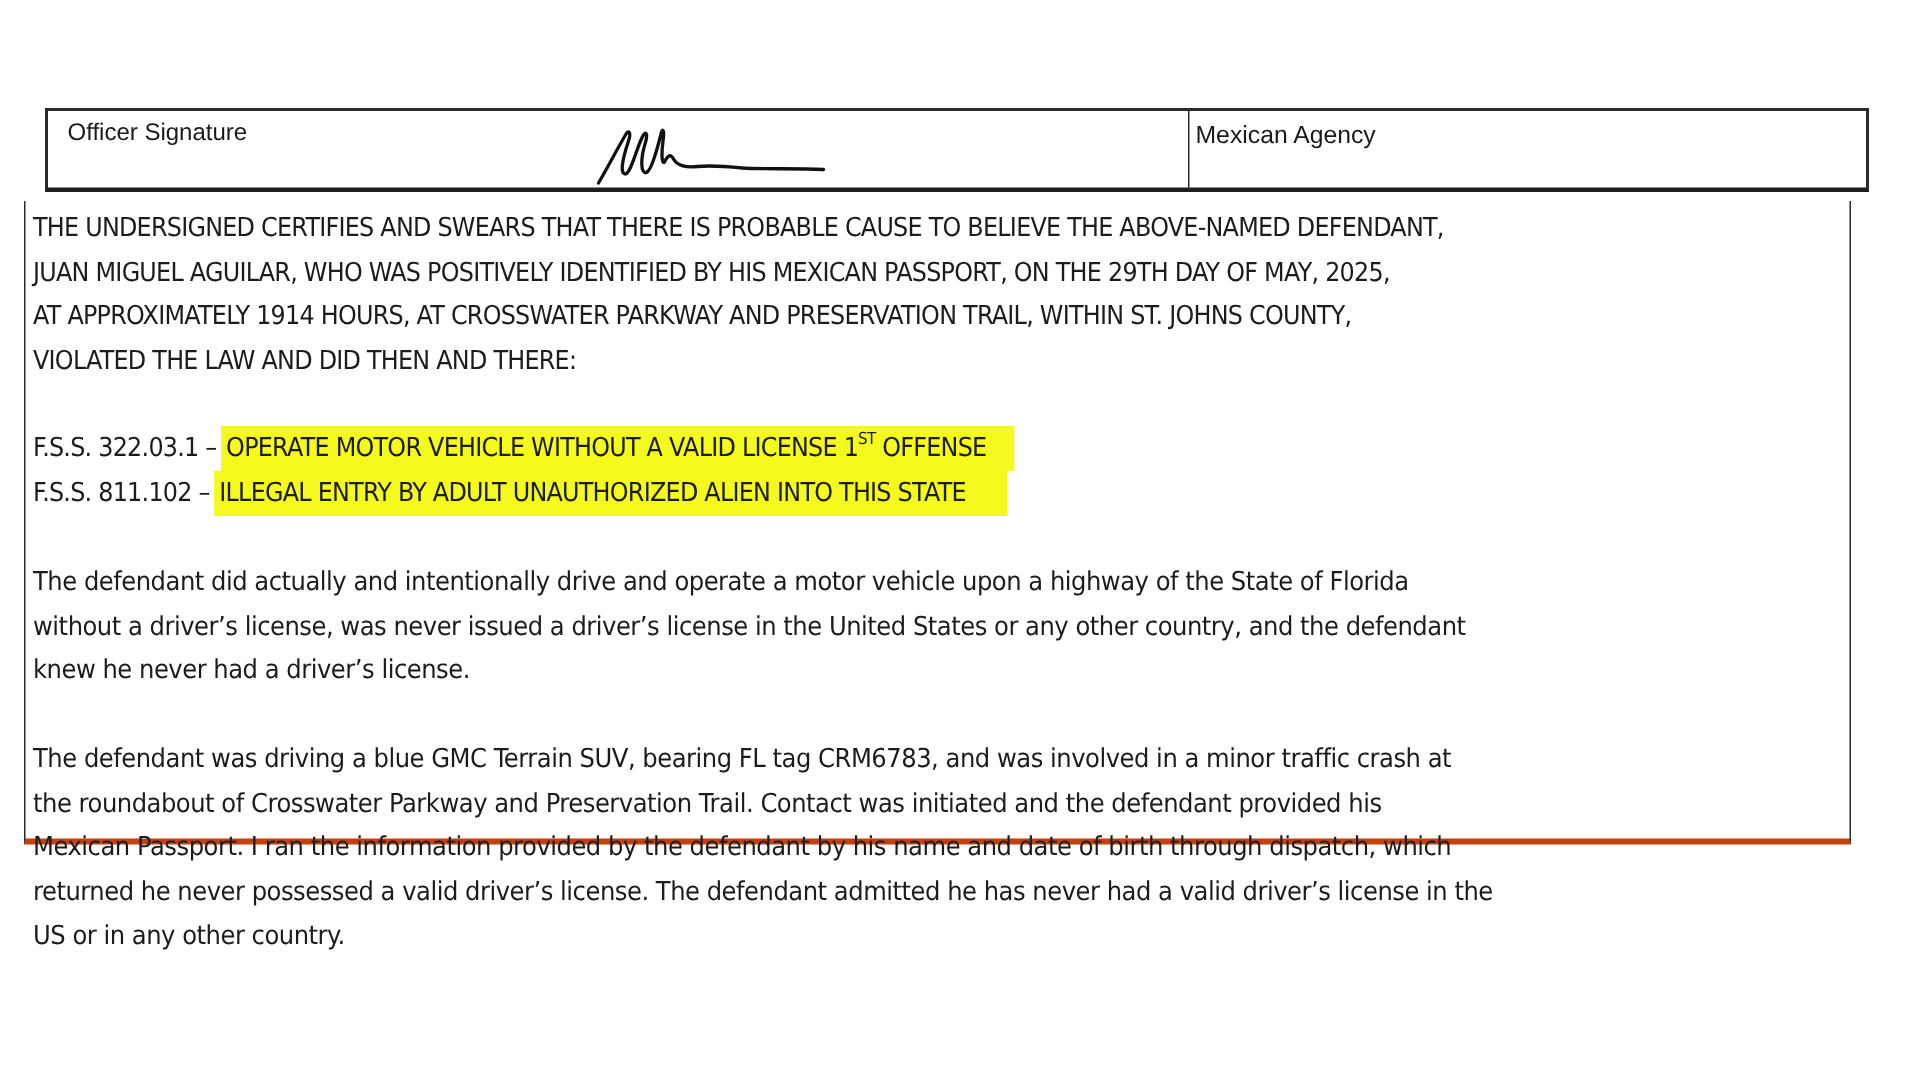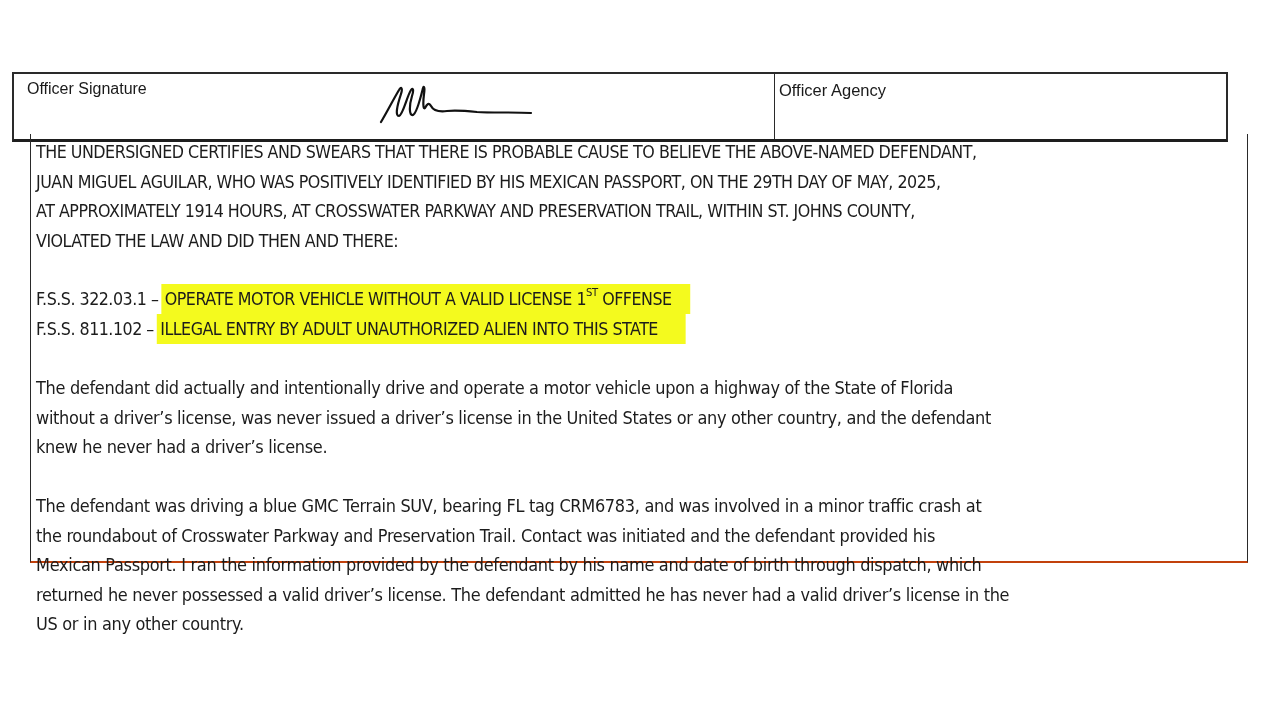--- a/index.html
+++ b/index.html
@@ -8,22 +8,22 @@
       background: #ffffff;
       position: relative;
       overflow: hidden;
       color: #1a1a1a;
     }
     .page { position: absolute; left: 0; top: 0; width: 1280px; height: 720px; }
 
     
     .hdr {
       position: absolute;
-      left: 12px; top: 72px;
-      width: 1216px; height: 70px;
+      left: 30px; top: 72px;
+      width: 1216px; height: 56px;
       border: 2px solid #2a2a2a;
       border-bottom: 3px solid #1e1e1e;
       box-sizing: border-box;
     }
     .hdr .divider {
       position: absolute; left: 760px; top: 0; bottom: 0;
       width: 0; border-left: 1.5px solid #2a2a2a;
     }
     .hdr .sig-label {
       position: absolute; left: 13px; top: 6px;
@@ -42,25 +42,25 @@
     .hdr .agency-value {
       position: absolute; left: 765px; top: 36px;
       font-family: "Liberation Sans", sans-serif;
       font-size: 19px; font-weight: bold; color: #111;
       letter-spacing: 0.1px;
     }
 
     
     .body-box {
       position: absolute;
-      left: 30px; top: 134px;
+      left: 16px; top: 134px;
       width: 1218px; height: 429px;
       border-left: 1.5px solid #2a2a2a;
       border-right: 1.5px solid #2a2a2a;
-      border-bottom: 2px solid #c2410c;
+      border-bottom: 4px solid #c2410c;
       box-sizing: border-box;
     }
     .txt {
       position: absolute;
       left: 5px;
       font-family: "DejaVu Sans", sans-serif;
       font-size: 17.4px;
       white-space: nowrap;
       color: #1c1c1c;
       transform-origin: 0 0;
@@ -83,21 +83,21 @@
 <body>
 
 <div class="page">
 
   <div class="hdr">
     <span class="sig-label">Officer Signature</span>
     <svg class="signature" viewBox="0 0 160 44">
       <path d="M4 40 C 10 30, 16 18, 22 8 C 24 4, 26 6, 24 12 C 20 24, 18 34, 22 34 C 26 33, 30 14, 34 8 C 36 5, 37 8, 35 14 C 32 24, 32 34, 36 33 C 40 31, 44 14, 46 6 C 47 3, 48 6, 47 12 C 46 20, 46 28, 48 26 C 50 22, 52 20, 54 24 C 56 28, 62 30, 70 29 C 80 28, 90 29, 100 30 C 115 31, 135 30, 154 31" fill="none" stroke="#111" stroke-width="2.2" stroke-linecap="round" stroke-linejoin="round"></path>
     </svg>
     <div class="divider"></div>
-    <span class="agency-label">Officer Agency</span>
+    <span class="agency-label">Mexican Agency</span>
   </div>
 
   <div class="body-box">
 
     <div class="txt caps" style="top:8px;">
       <div class="line" style="top:0px;">THE UNDERSIGNED CERTIFIES AND SWEARS THAT THERE IS PROBABLE CAUSE TO BELIEVE THE ABOVE-NAMED DEFENDANT,</div>
       <div class="line" style="top:29.5px;">JUAN MIGUEL AGUILAR, WHO WAS POSITIVELY IDENTIFIED BY HIS MEXICAN PASSPORT, ON THE 29TH DAY OF MAY, 2025,</div>
       <div class="line" style="top:59px;">AT APPROXIMATELY 1914 HOURS, AT CROSSWATER PARKWAY AND PRESERVATION TRAIL, WITHIN ST. JOHNS COUNTY,</div>
       <div class="line" style="top:88.5px;">VIOLATED THE LAW AND DID THEN AND THERE:</div>
     </div>

